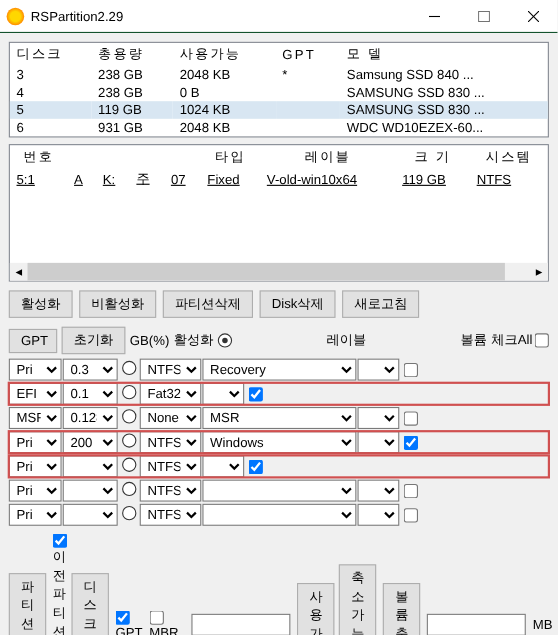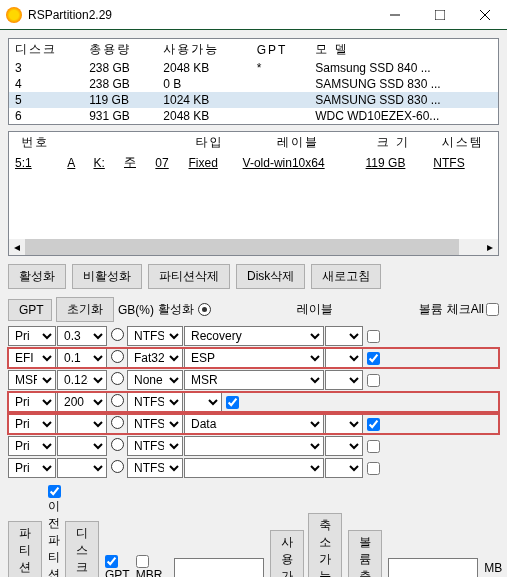--- a/index.html
+++ b/index.html
@@ -185,47 +185,46 @@
         <select class="col-fs"><option>NTFS</option></select>
         <select class="col-label"><option>Recovery</option></select>
         <select class="col-vol"><option></option></select>
         <span class="col-chk"><input type="checkbox" style=""></span>
       </div>
       <div class="cfg-row hl">
         <select class="col-type"><option>EFI</option></select>
         <select class="col-gb"><option>0.1</option></select>
         <span class="col-radio"><span class="radio-dot"></span></span>
         <select class="col-fs"><option>Fat32</option></select>
-        <select class="col-label"><option>ESP</option></select>
         <select class="col-vol"><option></option></select>
         <span class="col-chk"><input type="checkbox" checked="" style=""></span>
       </div>
       <div class="cfg-row">
         <select class="col-type"><option>MSR</option></select>
         <select class="col-gb"><option>0.128</option></select>
         <span class="col-radio"><span class="radio-dot"></span></span>
         <select class="col-fs"><option>None</option></select>
         <select class="col-label"><option>MSR</option></select>
         <select class="col-vol"><option></option></select>
         <span class="col-chk"><input type="checkbox" style=""></span>
       </div>
       <div class="cfg-row hl">
         <select class="col-type"><option>Pri</option></select>
         <select class="col-gb"><option>200</option></select>
         <span class="col-radio"><span class="radio-dot"></span></span>
         <select class="col-fs"><option>NTFS</option></select>
+        <select class="col-label"><option>Windows</option></select>
         <select class="col-vol"><option></option></select>
         <span class="col-chk"><input type="checkbox" checked="" style=""></span>
       </div>
       <div class="cfg-row hl">
         <select class="col-type"><option>Pri</option></select>
         <select class="col-gb"><option></option></select>
         <span class="col-radio"><span class="radio-dot"></span></span>
         <select class="col-fs"><option>NTFS</option></select>
-        <select class="col-label"><option>Data</option></select>
         <select class="col-vol"><option></option></select>
         <span class="col-chk"><input type="checkbox" checked="" style=""></span>
       </div>
       <div class="cfg-row">
         <select class="col-type"><option>Pri</option></select>
         <select class="col-gb"><option></option></select>
         <span class="col-radio"><span class="radio-dot"></span></span>
         <select class="col-fs"><option>NTFS</option></select>
         <select class="col-label"><option></option></select>
         <select class="col-vol"><option></option></select>

